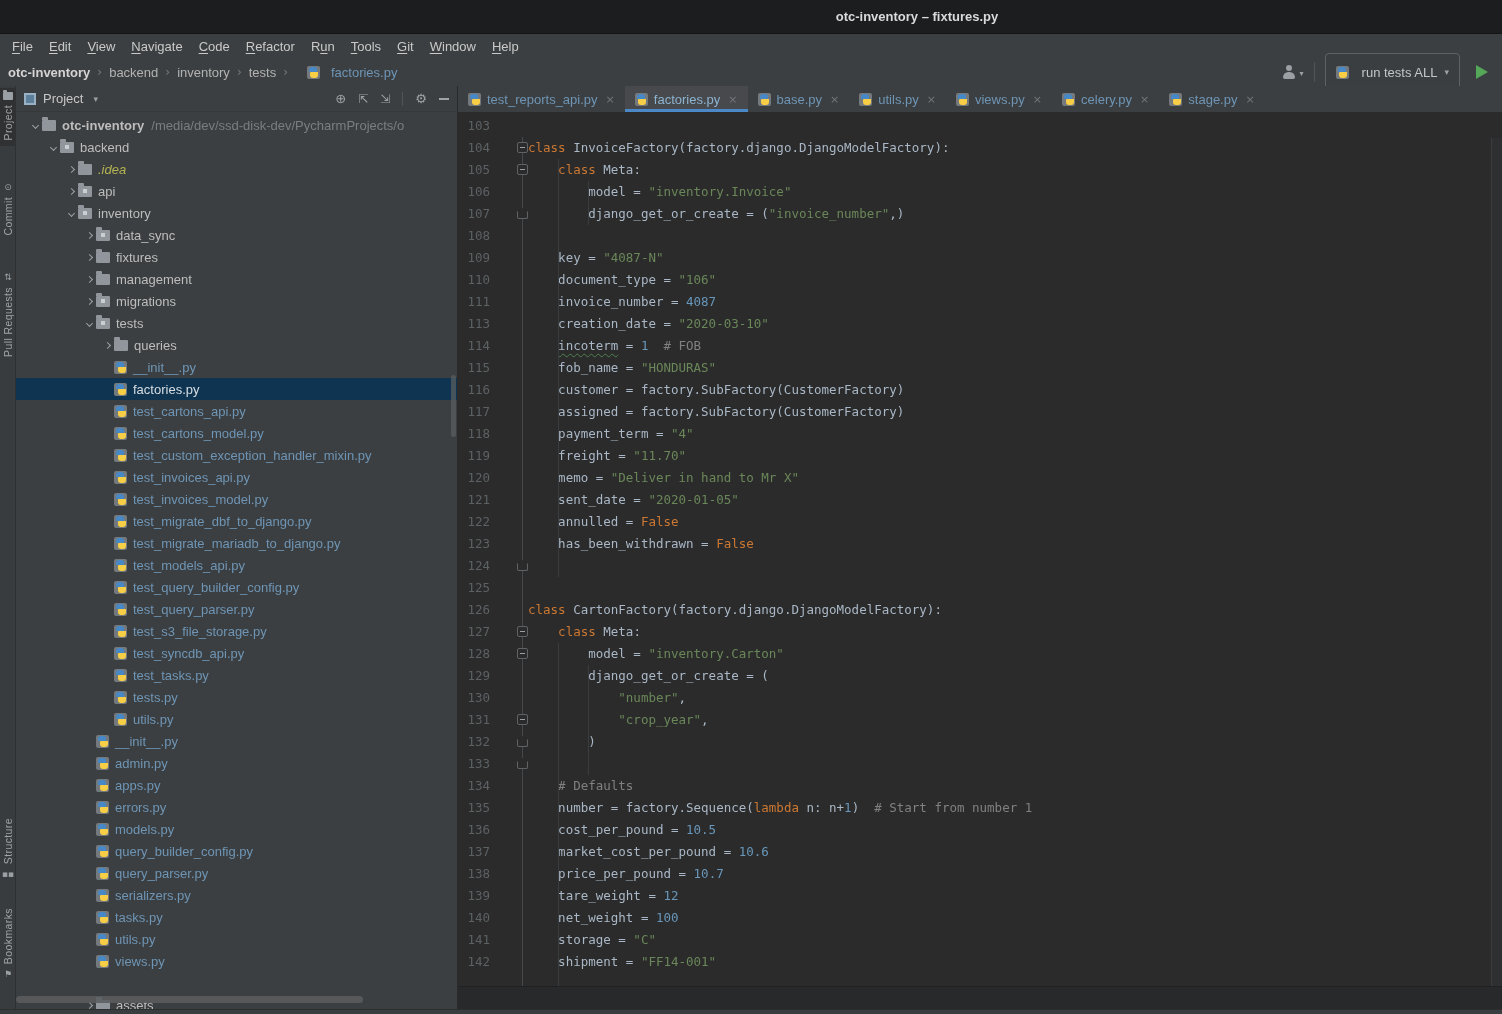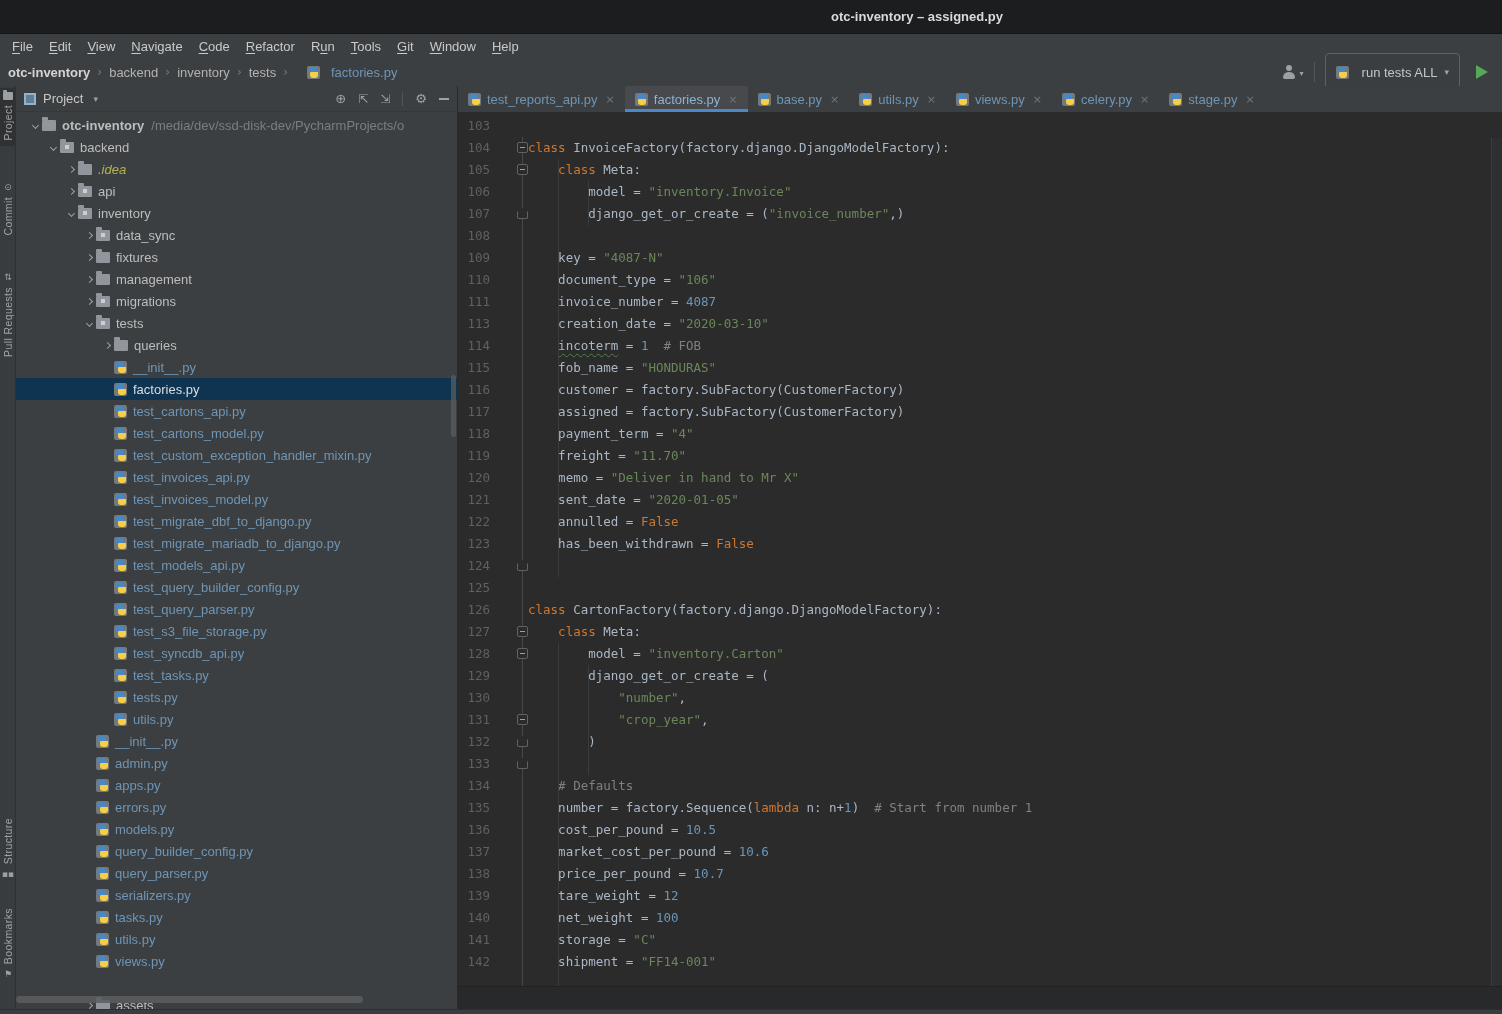--- a/index.html
+++ b/index.html
@@ -122,21 +122,21 @@
 
   
   #status-strip { position:absolute; left:0; top:1009px; width:1502px; height:5px; background:#3a3d3f; border-top:1px solid #2c2e30;}
 </style>
 </head>
 <body>
 
 <div id="app">
 
   <div id="titlebar">
-    <div id="title">otc-inventory – assigned.py</div>
+    <div id="title">otc-inventory – fixtures.py</div>
   </div>
 
   <div id="menubar">
       <span class="menu-item"><u>F</u>ile</span>
       <span class="menu-item"><u>E</u>dit</span>
       <span class="menu-item"><u>V</u>iew</span>
       <span class="menu-item"><u>N</u>avigate</span>
       <span class="menu-item"><u>C</u>ode</span>
       <span class="menu-item"><u>R</u>efactor</span>
       <span class="menu-item">R<u>u</u>n</span>

